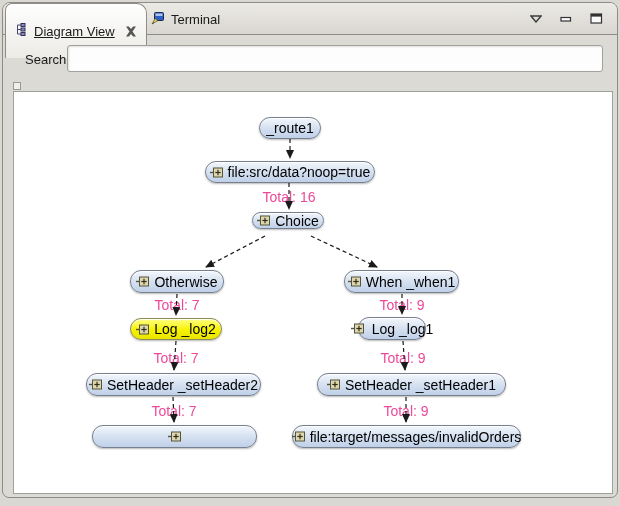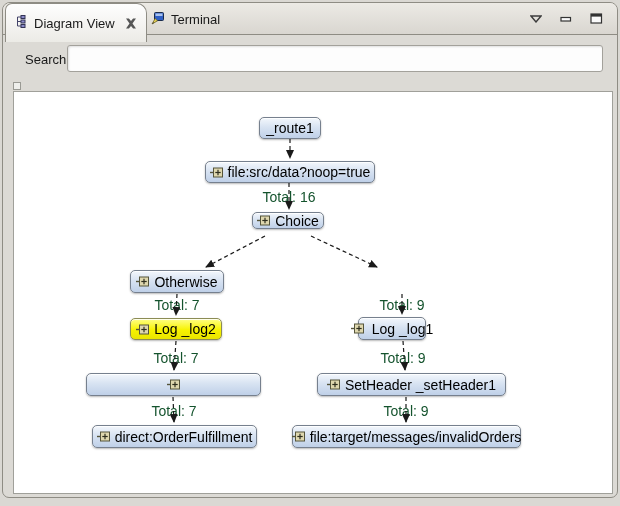--- a/index.html
+++ b/index.html
@@ -22,25 +22,25 @@
     border-bottom:1px solid #8e8c84;
     background:linear-gradient(#eceae5, #d9d6d0);
     border-radius:7px 7px 0 0;
   }
   .tab {
     position:absolute; top:1px; height:30px;
     display:flex; align-items:center; gap:6px;
     font-size:13px; color:#1a1a1a; white-space:nowrap;
   }
   .tab.active {
-    left:2px; padding:4px 9px;
+    left:2px; padding:12px 9px;
     background:linear-gradient(#fefefe, #ecebe6);
     border:1px solid #8e8c84; border-bottom:none;
     border-radius:7px 10px 0 0;
-    height:30px; top:0px;
+    height:30px; top:0px;text-decoration:underline;
   }
   .tab.inactive { left:138px; padding:0 10px; }
   .tab .close { display:flex; margin-left:4px; cursor:pointer; }
   .view-controls {
     position:absolute; right:14px; top:10px;
     display:flex; align-items:center; gap:18px;
   }
   .vc-btn { display:flex; align-items:center; }
   
   .search-label {
@@ -63,28 +63,28 @@
     position:absolute; left:10px; top:88px; width:600px; height:403px;
     background:#ffffff; border:1px solid #a0a09a; box-sizing:border-box;
     overflow:hidden;
   }
   .canvas svg.connectors {
     position:absolute; left:0; top:0; z-index:2; pointer-events:none;
   }
   .total-label {
     position:absolute; z-index:1;
     transform:translate(-50%,-50%);
-    font-size:14px; color:#14532d; white-space:nowrap;
+    font-size:14px; color:#ec4899; white-space:nowrap;
   }
   .node {
     position:absolute; z-index:3; box-sizing:border-box;
     display:flex; align-items:center; justify-content:center; gap:5px;
     padding:0 0; white-space:nowrap;
     font-size:14px; color:#000;
-    border-radius:5px;
+    border-radius:11px;
     border:1px solid #76808e;
     background:linear-gradient(#f3f7fc, #d8e3f2 45%, #bfd0e8);
     box-shadow:0 1px 2px rgba(0,0,0,0.28), inset 0 1px 0 rgba(255,255,255,0.85);
     cursor:default;
   }
   .node.yellow {
     background:linear-gradient(#ffff86, #f7f300 55%, #e9e400);
     border-color:#8c8c55;
   }
   .node .node-icon { display:flex; flex:0 0 auto; }
@@ -204,20 +204,31 @@
         <span class="node-icon">
           <svg width="13" height="11" viewBox="0 0 13 11">
             <line x1="0" y1="5.5" x2="3" y2="5.5" stroke="#55543a" stroke-width="1.4"></line>
             <rect x="3.5" y="1" width="9" height="9" fill="#ded7ae" stroke="#55543a" stroke-width="1"></rect>
             <line x1="5.3" y1="5.5" x2="10.7" y2="5.5" stroke="#2e2e1e" stroke-width="1.2"></line>
             <line x1="8" y1="2.8" x2="8" y2="8.2" stroke="#2e2e1e" stroke-width="1.2"></line>
           </svg>
         </span>
         <span>Otherwise</span>
       </div>
+      <div class="node blue" style="left: 330px; top: 178px; width: 115px; height: 23px;">
+        <span class="node-icon">
+          <svg width="13" height="11" viewBox="0 0 13 11">
+            <line x1="0" y1="5.5" x2="3" y2="5.5" stroke="#55543a" stroke-width="1.4"></line>
+            <rect x="3.5" y="1" width="9" height="9" fill="#ded7ae" stroke="#55543a" stroke-width="1"></rect>
+            <line x1="5.3" y1="5.5" x2="10.7" y2="5.5" stroke="#2e2e1e" stroke-width="1.2"></line>
+            <line x1="8" y1="2.8" x2="8" y2="8.2" stroke="#2e2e1e" stroke-width="1.2"></line>
+          </svg>
+        </span>
+        <span>When _when1</span>
+      </div>
       <div class="node yellow" style="left: 116px; top: 226px; width: 92px; height: 22px;">
         <span class="node-icon">
           <svg width="13" height="11" viewBox="0 0 13 11">
             <line x1="0" y1="5.5" x2="3" y2="5.5" stroke="#55543a" stroke-width="1.4"></line>
             <rect x="3.5" y="1" width="9" height="9" fill="#ded7ae" stroke="#55543a" stroke-width="1"></rect>
             <line x1="5.3" y1="5.5" x2="10.7" y2="5.5" stroke="#2e2e1e" stroke-width="1.2"></line>
             <line x1="8" y1="2.8" x2="8" y2="8.2" stroke="#2e2e1e" stroke-width="1.2"></line>
           </svg>
         </span>
         <span>Log _log2</span>
@@ -235,20 +246,21 @@
       </div>
       <div class="node blue" style="left: 72px; top: 281px; width: 175px; height: 23px;">
         <span class="node-icon">
           <svg width="13" height="11" viewBox="0 0 13 11">
             <line x1="0" y1="5.5" x2="3" y2="5.5" stroke="#55543a" stroke-width="1.4"></line>
             <rect x="3.5" y="1" width="9" height="9" fill="#ded7ae" stroke="#55543a" stroke-width="1"></rect>
             <line x1="5.3" y1="5.5" x2="10.7" y2="5.5" stroke="#2e2e1e" stroke-width="1.2"></line>
             <line x1="8" y1="2.8" x2="8" y2="8.2" stroke="#2e2e1e" stroke-width="1.2"></line>
           </svg>
         </span>
+        <span>SetHeader _setHeader2</span>
       </div>
       <div class="node blue" style="left: 303px; top: 281px; width: 189px; height: 23px;">
         <span class="node-icon">
           <svg width="13" height="11" viewBox="0 0 13 11">
             <line x1="0" y1="5.5" x2="3" y2="5.5" stroke="#55543a" stroke-width="1.4"></line>
             <rect x="3.5" y="1" width="9" height="9" fill="#ded7ae" stroke="#55543a" stroke-width="1"></rect>
             <line x1="5.3" y1="5.5" x2="10.7" y2="5.5" stroke="#2e2e1e" stroke-width="1.2"></line>
             <line x1="8" y1="2.8" x2="8" y2="8.2" stroke="#2e2e1e" stroke-width="1.2"></line>
           </svg>
         </span>
@@ -256,21 +268,20 @@
       </div>
       <div class="node blue" style="left: 78px; top: 333px; width: 165px; height: 23px;">
         <span class="node-icon">
           <svg width="13" height="11" viewBox="0 0 13 11">
             <line x1="0" y1="5.5" x2="3" y2="5.5" stroke="#55543a" stroke-width="1.4"></line>
             <rect x="3.5" y="1" width="9" height="9" fill="#ded7ae" stroke="#55543a" stroke-width="1"></rect>
             <line x1="5.3" y1="5.5" x2="10.7" y2="5.5" stroke="#2e2e1e" stroke-width="1.2"></line>
             <line x1="8" y1="2.8" x2="8" y2="8.2" stroke="#2e2e1e" stroke-width="1.2"></line>
           </svg>
         </span>
-        <span>direct:OrderFulfillment</span>
       </div>
       <div class="node blue" style="left: 278px; top: 333px; width: 229px; height: 23px;">
         <span class="node-icon">
           <svg width="13" height="11" viewBox="0 0 13 11">
             <line x1="0" y1="5.5" x2="3" y2="5.5" stroke="#55543a" stroke-width="1.4"></line>
             <rect x="3.5" y="1" width="9" height="9" fill="#ded7ae" stroke="#55543a" stroke-width="1"></rect>
             <line x1="5.3" y1="5.5" x2="10.7" y2="5.5" stroke="#2e2e1e" stroke-width="1.2"></line>
             <line x1="8" y1="2.8" x2="8" y2="8.2" stroke="#2e2e1e" stroke-width="1.2"></line>
           </svg>
         </span>

